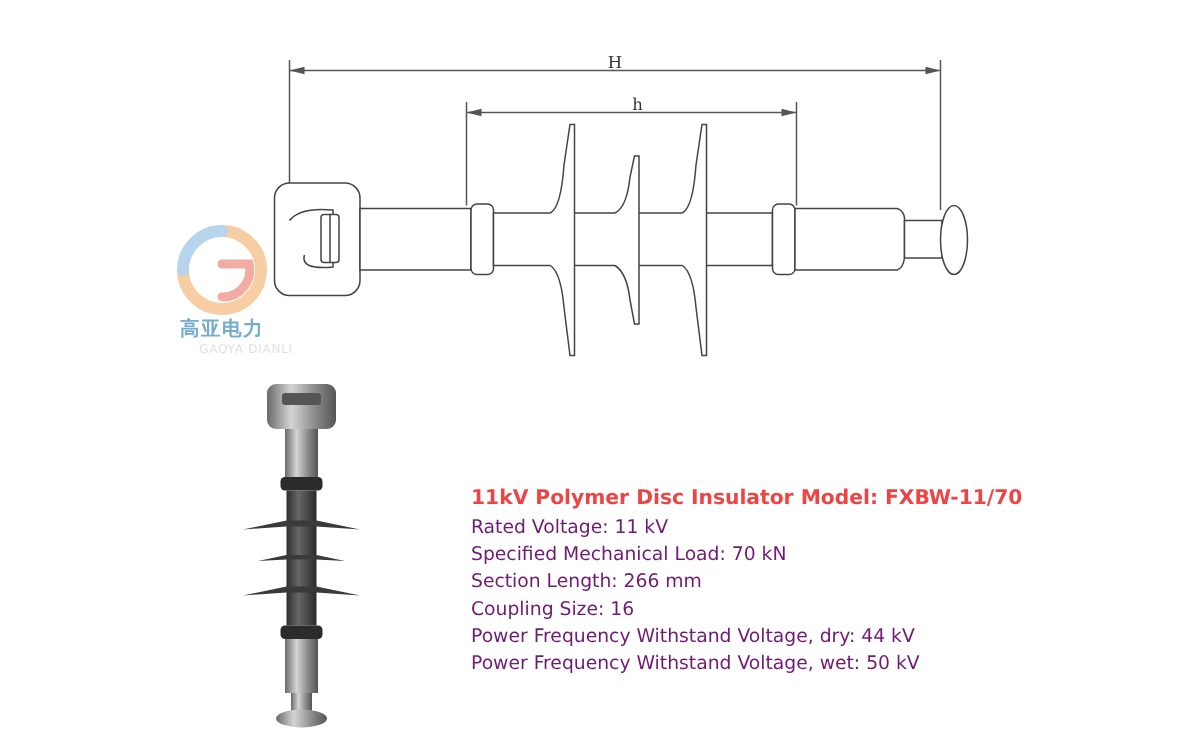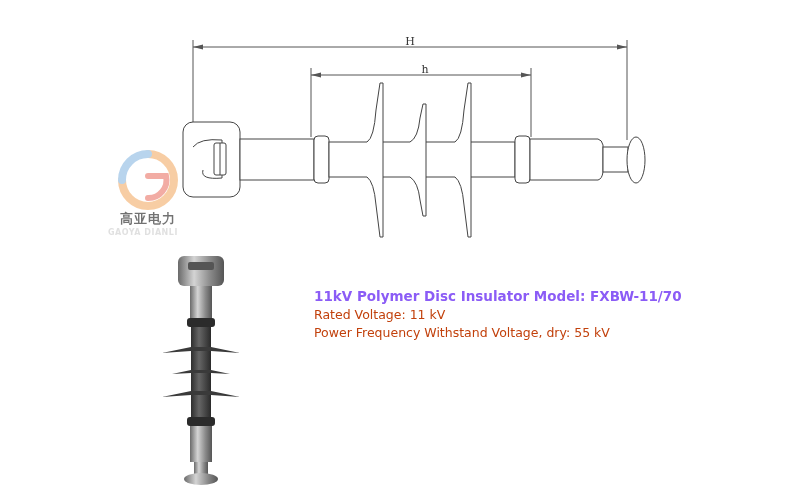--- a/index.html
+++ b/index.html
@@ -1,24 +1,24 @@
 <!DOCTYPE html>
 <html><head>
 <meta charset="utf-8">
 <style>
   html, body { margin: 0; padding: 0; background: #ffffff; }
   body { width: 800px; height: 500px; position: relative; overflow: hidden; font-family: "DejaVu Sans", "Liberation Sans", sans-serif; }
   .drawing { position: absolute; left: 0; top: 0; width: 800px; height: 260px; }
   .logo { position: absolute; left: 108px; top: 148px; width: 80px; height: 95px; opacity: 0.55; }
-  .logo-cn { position: absolute; left: 0; top: 62px; width: 80px; text-align: center; font-size: 13px; font-weight: bold; color: #000000; letter-spacing: 1px; }
-  .logo-en { position: absolute; left: 0; top: 80px; width: 80px; font-size: 8px; font-weight: bold; color: #c8c8c8; letter-spacing: 0.5px; }
+  .logo-cn { position: absolute; left: 0; top: 62px; width: 80px; text-align: center; font-size: 13px; font-weight: bold; color: #0369a1; letter-spacing: 1px; }
+  .logo-en { position: absolute; left: 16px; top: 80px; width: 80px; text-align: center; font-size: 8px; font-weight: normal; color: #c8c8c8; letter-spacing: 0.5px; }
   .photo { position: absolute; left: 140px; top: 250px; width: 120px; height: 245px; }
   .specs { position: absolute; left: 314px; top: 286px; width: 440px; }
-  .spec-title { font-size: 13.5px; font-weight: bold; color: #8b5cf6; line-height: 20px; white-space: nowrap; }
-  .spec-line { font-size: 12.5px; color: #c2410c; line-height: 18.2px; white-space: nowrap; }
+  .spec-title { font-size: 13.5px; font-weight: bold; color: #ef4444; line-height: 20px; white-space: nowrap; margin-top: 36px; }
+  .spec-line { font-size: 12.5px; color: #701a75; line-height: 18.2px; white-space: nowrap; }
   .dim-label { font-family: "DejaVu Serif", "Liberation Serif", serif; font-size: 11px; fill: #333; }
 </style>
 </head>
 <body>
 
 <svg class="drawing" viewBox="0 0 800 260" xmlns="http://www.w3.org/2000/svg">
   <g fill="none" stroke="#555" stroke-width="1">
 
     <line x1="193" y1="40" x2="193" y2="122"></line>
     <line x1="627" y1="40" x2="627" y2="140"></line>
@@ -96,14 +96,18 @@
   <rect x="47" y="167" width="28" height="9" rx="3" fill="#2b2b2b"></rect>
 
   <rect x="50" y="176" width="22" height="36" fill="url(#metal)"></rect>
   <rect x="54" y="212" width="14" height="14" fill="url(#metal)"></rect>
   <ellipse cx="61" cy="229" rx="17" ry="6" fill="url(#metal)"></ellipse>
 </svg>
 
 <div class="specs">
   <div class="spec-title">11kV Polymer Disc Insulator Model: FXBW-11/70</div>
   <div class="spec-line">Rated Voltage: 11 kV</div>
-  <div class="spec-line">Power Frequency Withstand Voltage, dry: 55 kV</div>
+  <div class="spec-line">Specified Mechanical Load: 70 kN</div>
+  <div class="spec-line">Section Length: 266 mm</div>
+  <div class="spec-line">Coupling Size: 16</div>
+  <div class="spec-line">Power Frequency Withstand Voltage, dry: 44 kV</div>
+  <div class="spec-line">Power Frequency Withstand Voltage, wet: 50 kV</div>
 </div>
 
 </body></html>

